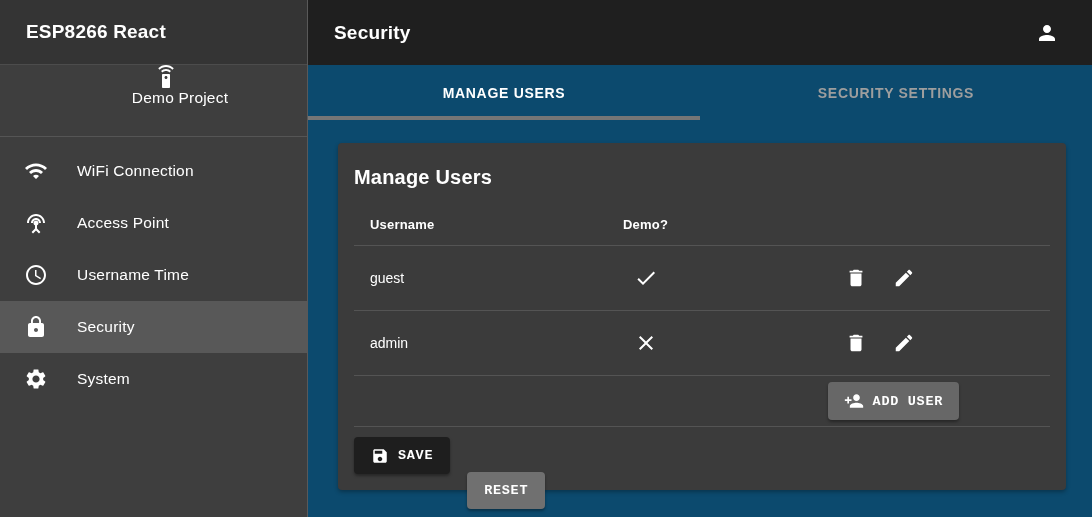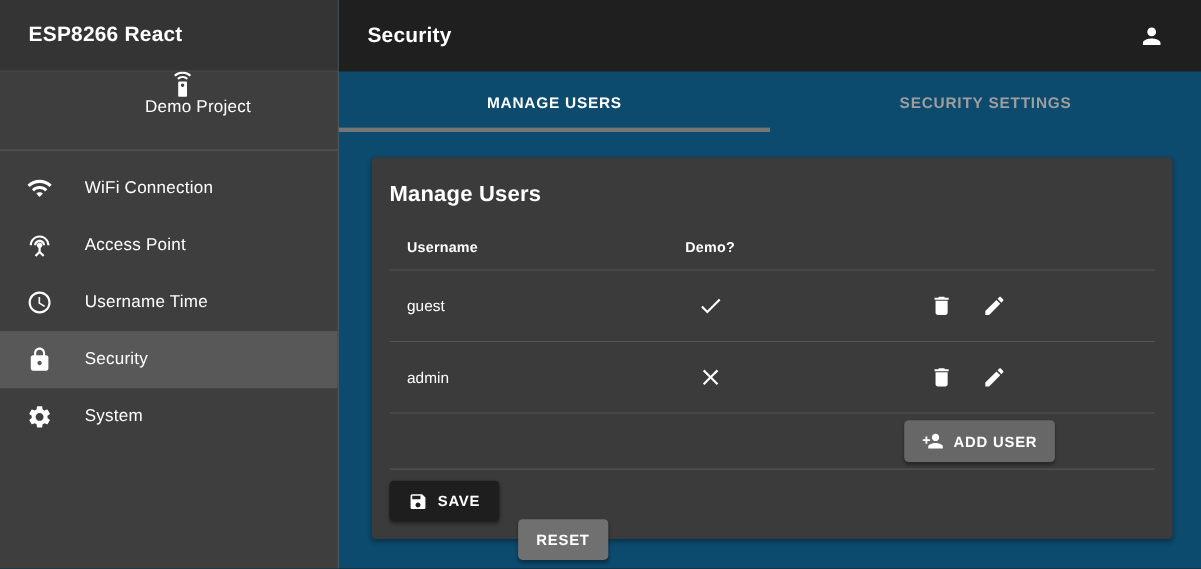--- a/index.html
+++ b/index.html
@@ -52,21 +52,21 @@
   .th { color:#fff; font-size:13px; font-weight:700; padding-left:16px; letter-spacing:0.2px; }
   .td { color:#fff; font-size:14px; padding-left:16px; }
   .td-state { padding-left:27px; }
   .td-state svg { width:24px; height:24px; fill:#fff; display:block; }
   .td-actions { display:flex; padding-left:39px; }
   .row-icon-btn { width:48px; height:48px; border:none; background:none; border-radius:50%;
                   display:flex; align-items:center; justify-content:center; cursor:pointer; }
   .row-icon-btn svg { width:22px; height:22px; fill:#fff; }
 
   .btn { display:inline-flex; align-items:center; border:none; cursor:pointer;
-         border-radius:4px; color:#fff; font-family:Liberation Sans, sans-serif; font-size:13.5px;
+         border-radius:4px; color:#fff; font-family:Liberation Mono, monospace; font-size:13.5px;
          font-weight:700; letter-spacing:0.7px; box-shadow:0 2px 3px rgba(0,0,0,0.35); }
   .btn-add { background:#676767; height:38px; padding:0 16px; }
   .btn-add svg { width:20px; height:20px; fill:#fff; margin-right:9px; }
   .card-actions { display:flex; margin-top:10px; }
   .btn-save { background:#1e1e1e; height:37px; padding:0 17px; margin-right:17px; }
   .btn-save svg { width:18px; height:18px; fill:#fff; margin-right:9px; }
   .btn-reset { background:#707070; height:37px; padding:12px 17px;margin-top:35px; }
 </style>
 </head>
 <body>

